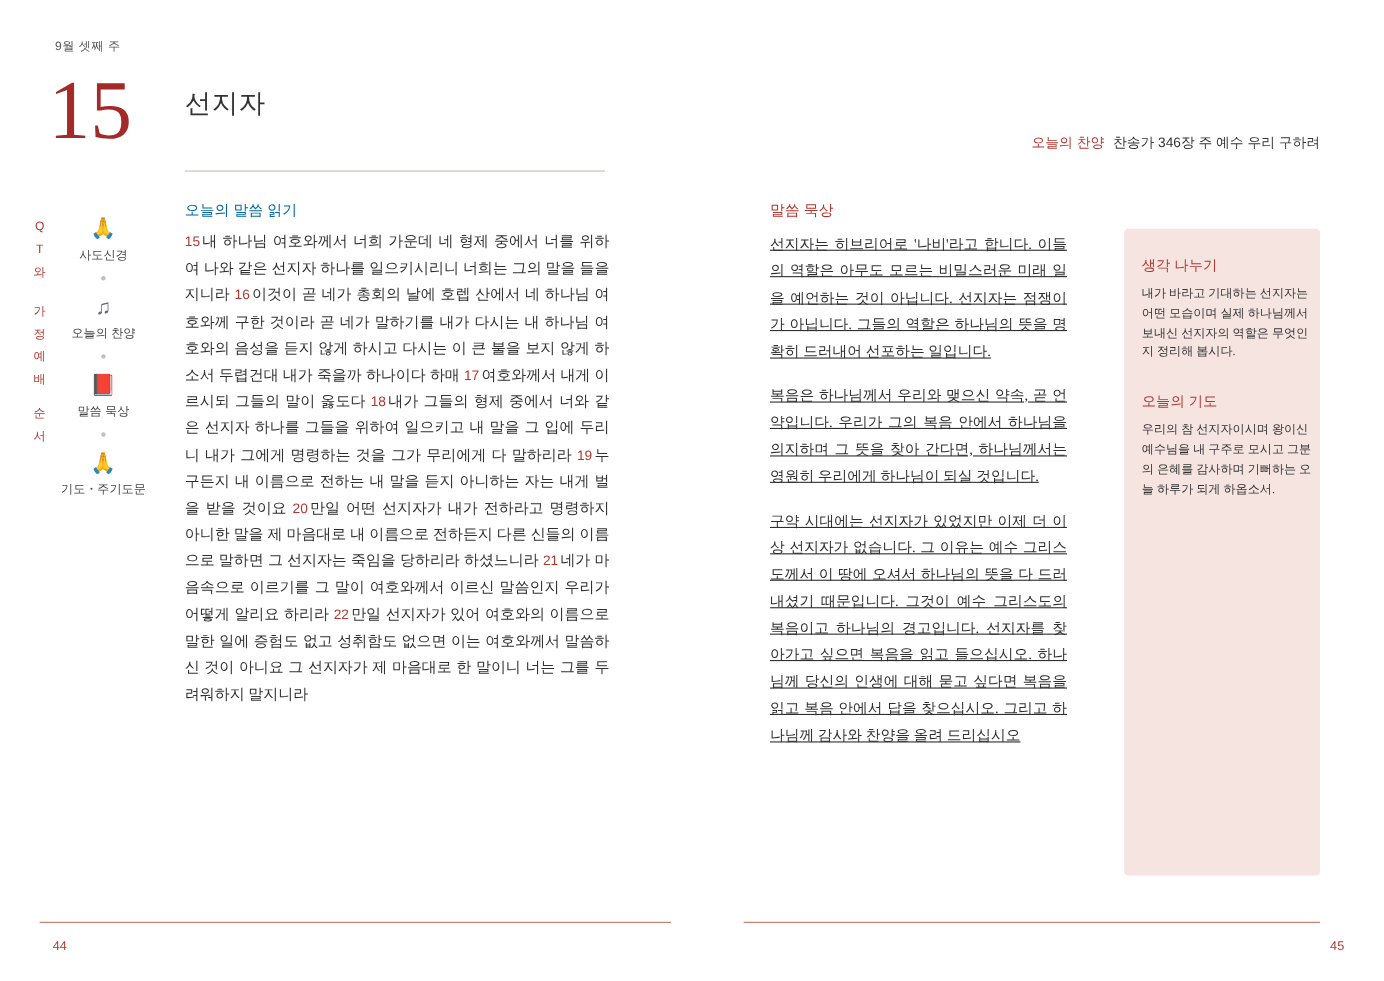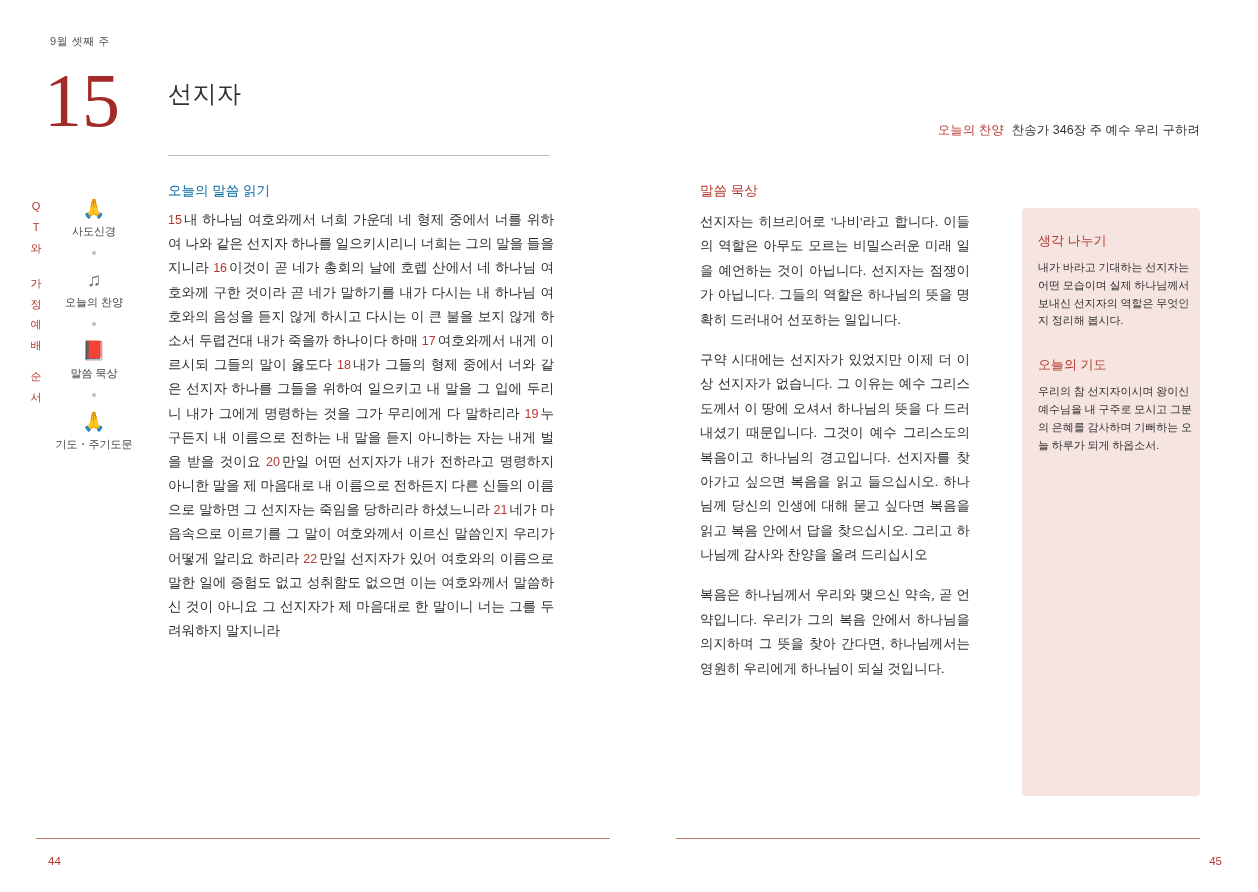--- a/index.html
+++ b/index.html
@@ -150,20 +150,21 @@
     color: #b4372f;
     margin-bottom: 10px;
   }
   .med-p {
     font-family: "Liberation Serif", serif;
     font-size: 13.4px;
     line-height: 1.82;
     color: #2f2f2f;
     text-align: justify;
     margin: 0 0 16px 0;
+    text-decoration: underline;
   }
 
   .sidecard {
     position: absolute;
     left: 1022px; top: 208px;
     width: 178px; height: 588px;
     background: #f5e4e0;
     border-radius: 4px;
     padding: 24px 8px 16px 16px;
   }
@@ -265,22 +266,22 @@
       <span class="vnum">22</span><span>만일 선지자가 있어 여호와의 이름으로 말한 일에 증험도 없고 성취함도 없으면 이는 여호와께서 말씀하신 것이 아니요 그 선지자가 제 마음대로 한 말이니 너는 그를 두려워하지 말지니라</span>
     </div>
   </div>
 
   <div class="foot-rule left"></div>
   <div class="folio left">44</div>
 
   <div class="col-meditation">
     <div class="med-head">말씀 묵상</div>
     <p class="med-p">선지자는 히브리어로 '나비'라고 합니다. 이들의 역할은 아무도 모르는 비밀스러운 미래 일을 예언하는 것이 아닙니다. 선지자는 점쟁이가 아닙니다. 그들의 역할은 하나님의 뜻을 명확히 드러내어 선포하는 일입니다.</p>
+    <p class="med-p">복음은 하나님께서 우리와 맺으신 약속, 곧 언약입니다. 우리가 그의 복음 안에서 하나님을 의지하며 그 뜻을 찾아 간다면, 하나님께서는 영원히 우리에게 하나님이 되실 것입니다.</p>
     <p class="med-p">구약 시대에는 선지자가 있었지만 이제 더 이상 선지자가 없습니다. 그 이유는 예수 그리스도께서 이 땅에 오셔서 하나님의 뜻을 다 드러내셨기 때문입니다. 그것이 예수 그리스도의 복음이고 하나님의 경고입니다. 선지자를 찾아가고 싶으면 복음을 읽고 들으십시오. 하나님께 당신의 인생에 대해 묻고 싶다면 복음을 읽고 복음 안에서 답을 찾으십시오. 그리고 하나님께 감사와 찬양을 올려 드리십시오</p>
-    <p class="med-p">복음은 하나님께서 우리와 맺으신 약속, 곧 언약입니다. 우리가 그의 복음 안에서 하나님을 의지하며 그 뜻을 찾아 간다면, 하나님께서는 영원히 우리에게 하나님이 되실 것입니다.</p>
   </div>
 
   <div class="sidecard">
     <div class="card-head">생각 나누기</div>
     <div class="card-body">내가 바라고 기대하는 선지자는 어떤 모습이며 실제 하나님께서 보내신 선지자의 역할은 무엇인지 정리해 봅시다.</div>
     <div class="card-head second">오늘의 기도</div>
     <div class="card-body">우리의 참 선지자이시며 왕이신 예수님을 내 구주로 모시고 그분의 은혜를 감사하며 기뻐하는 오늘 하루가 되게 하옵소서.</div>
   </div>
 
   <div class="foot-rule right"></div>

